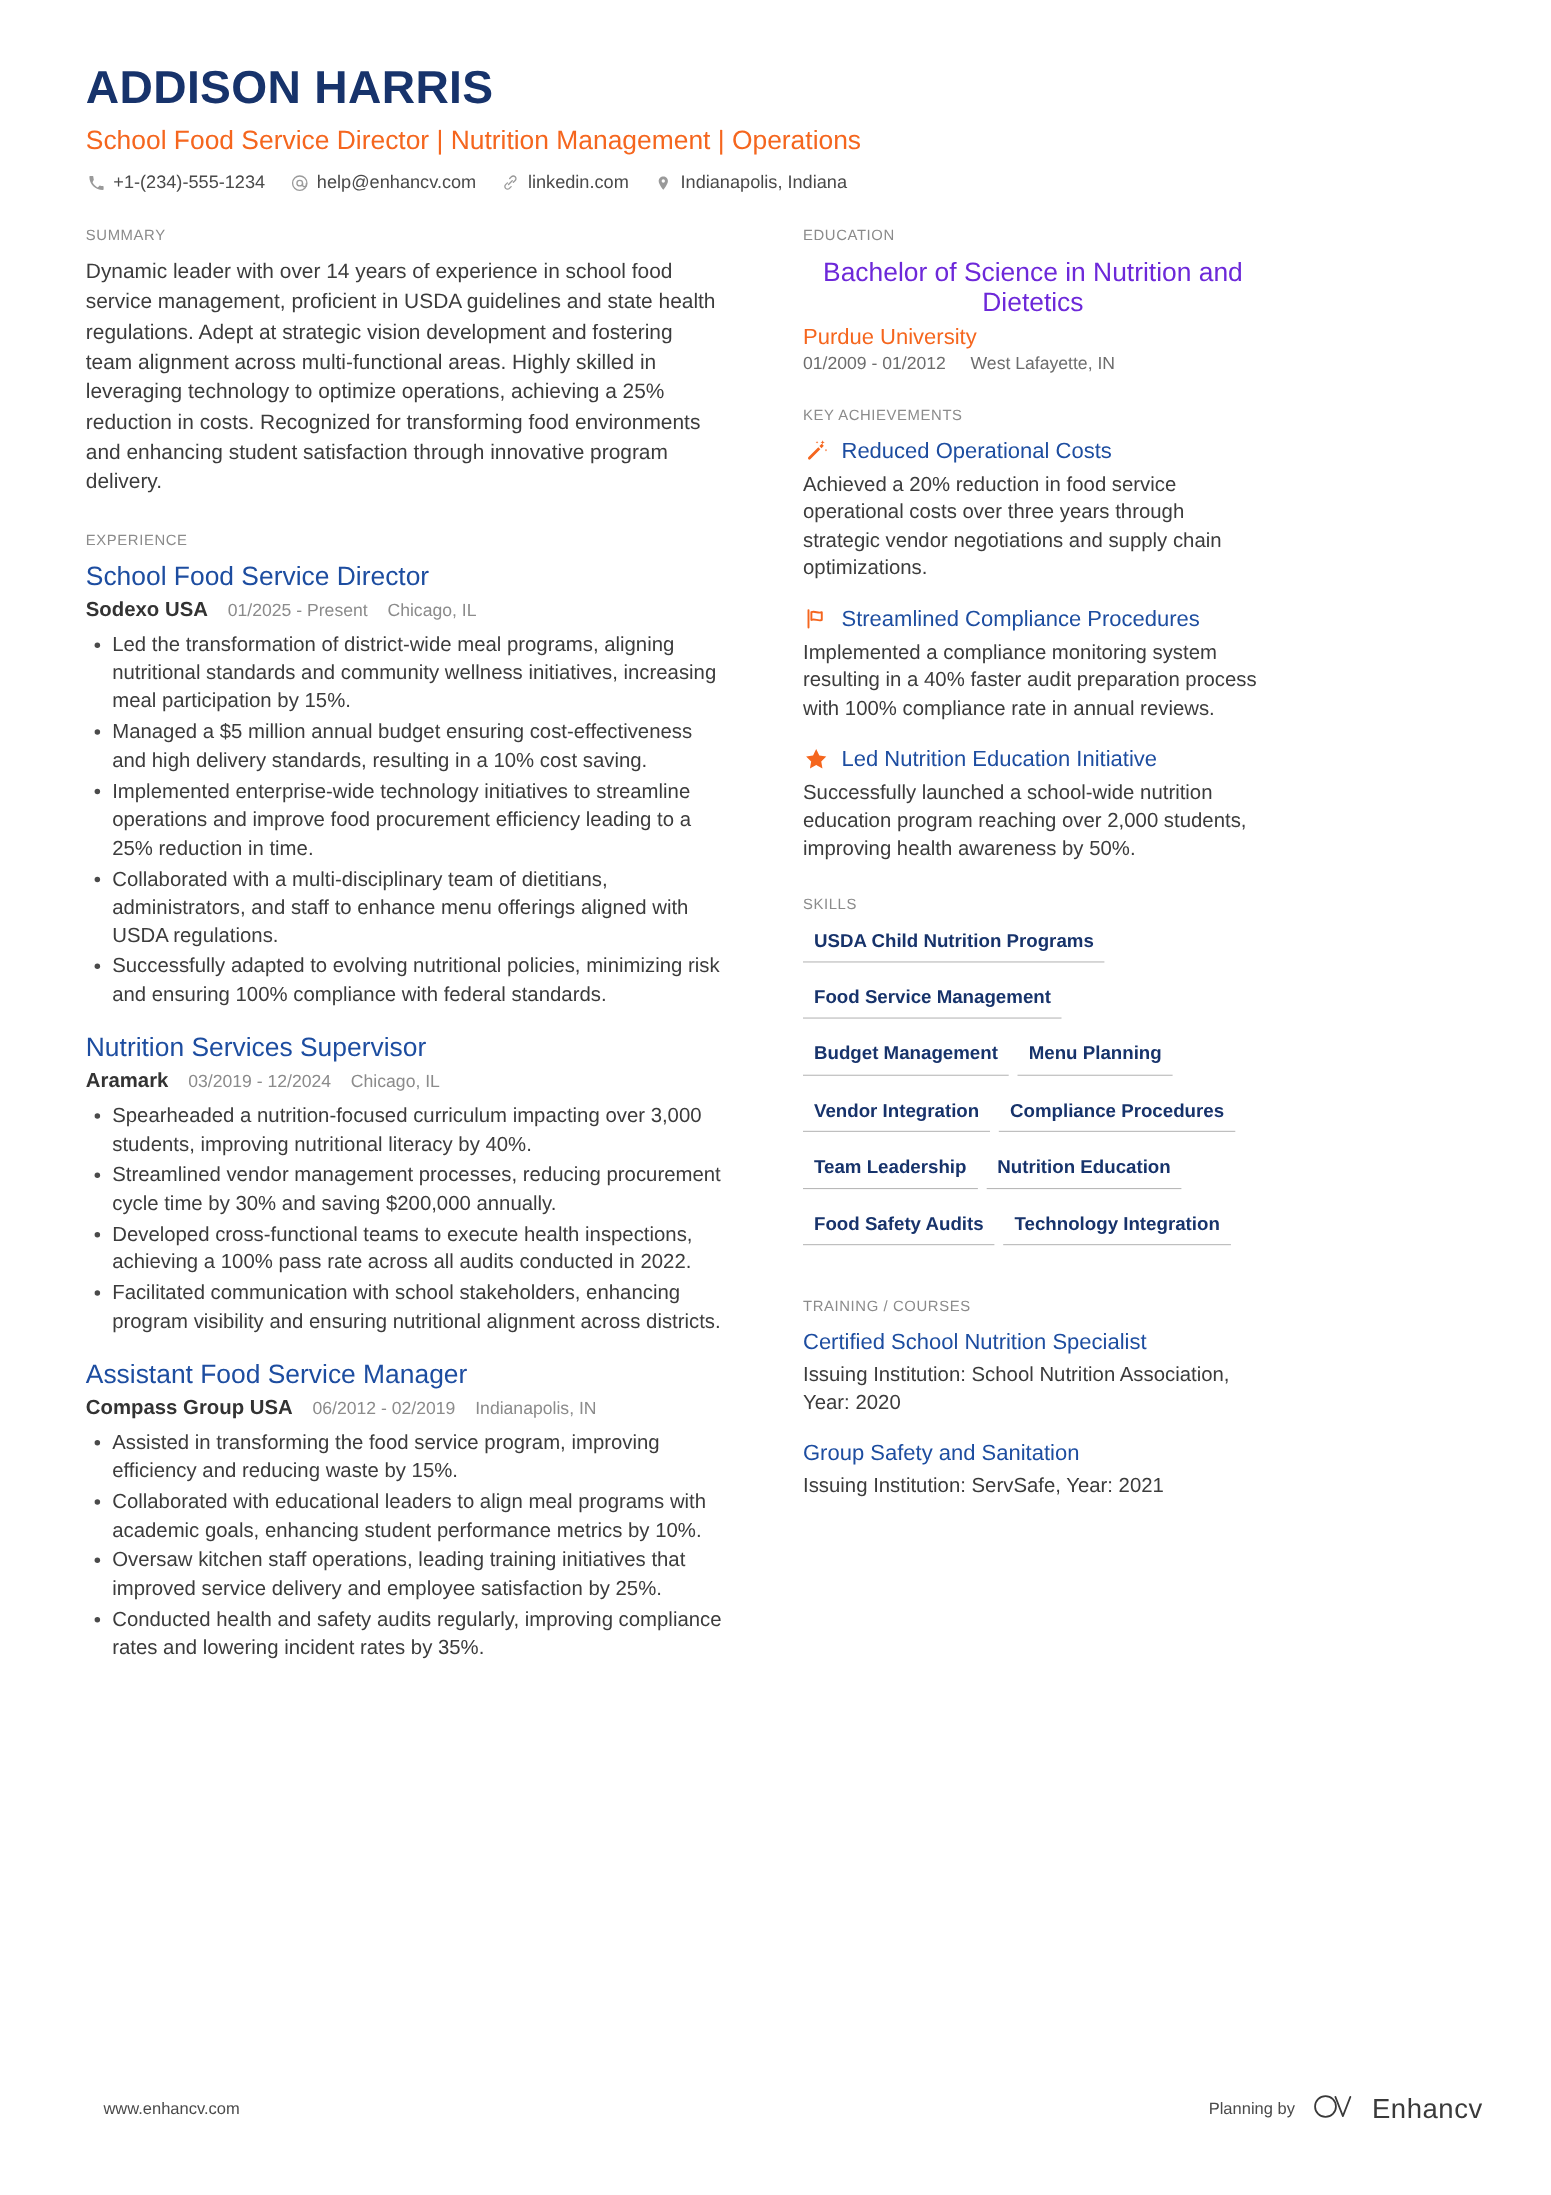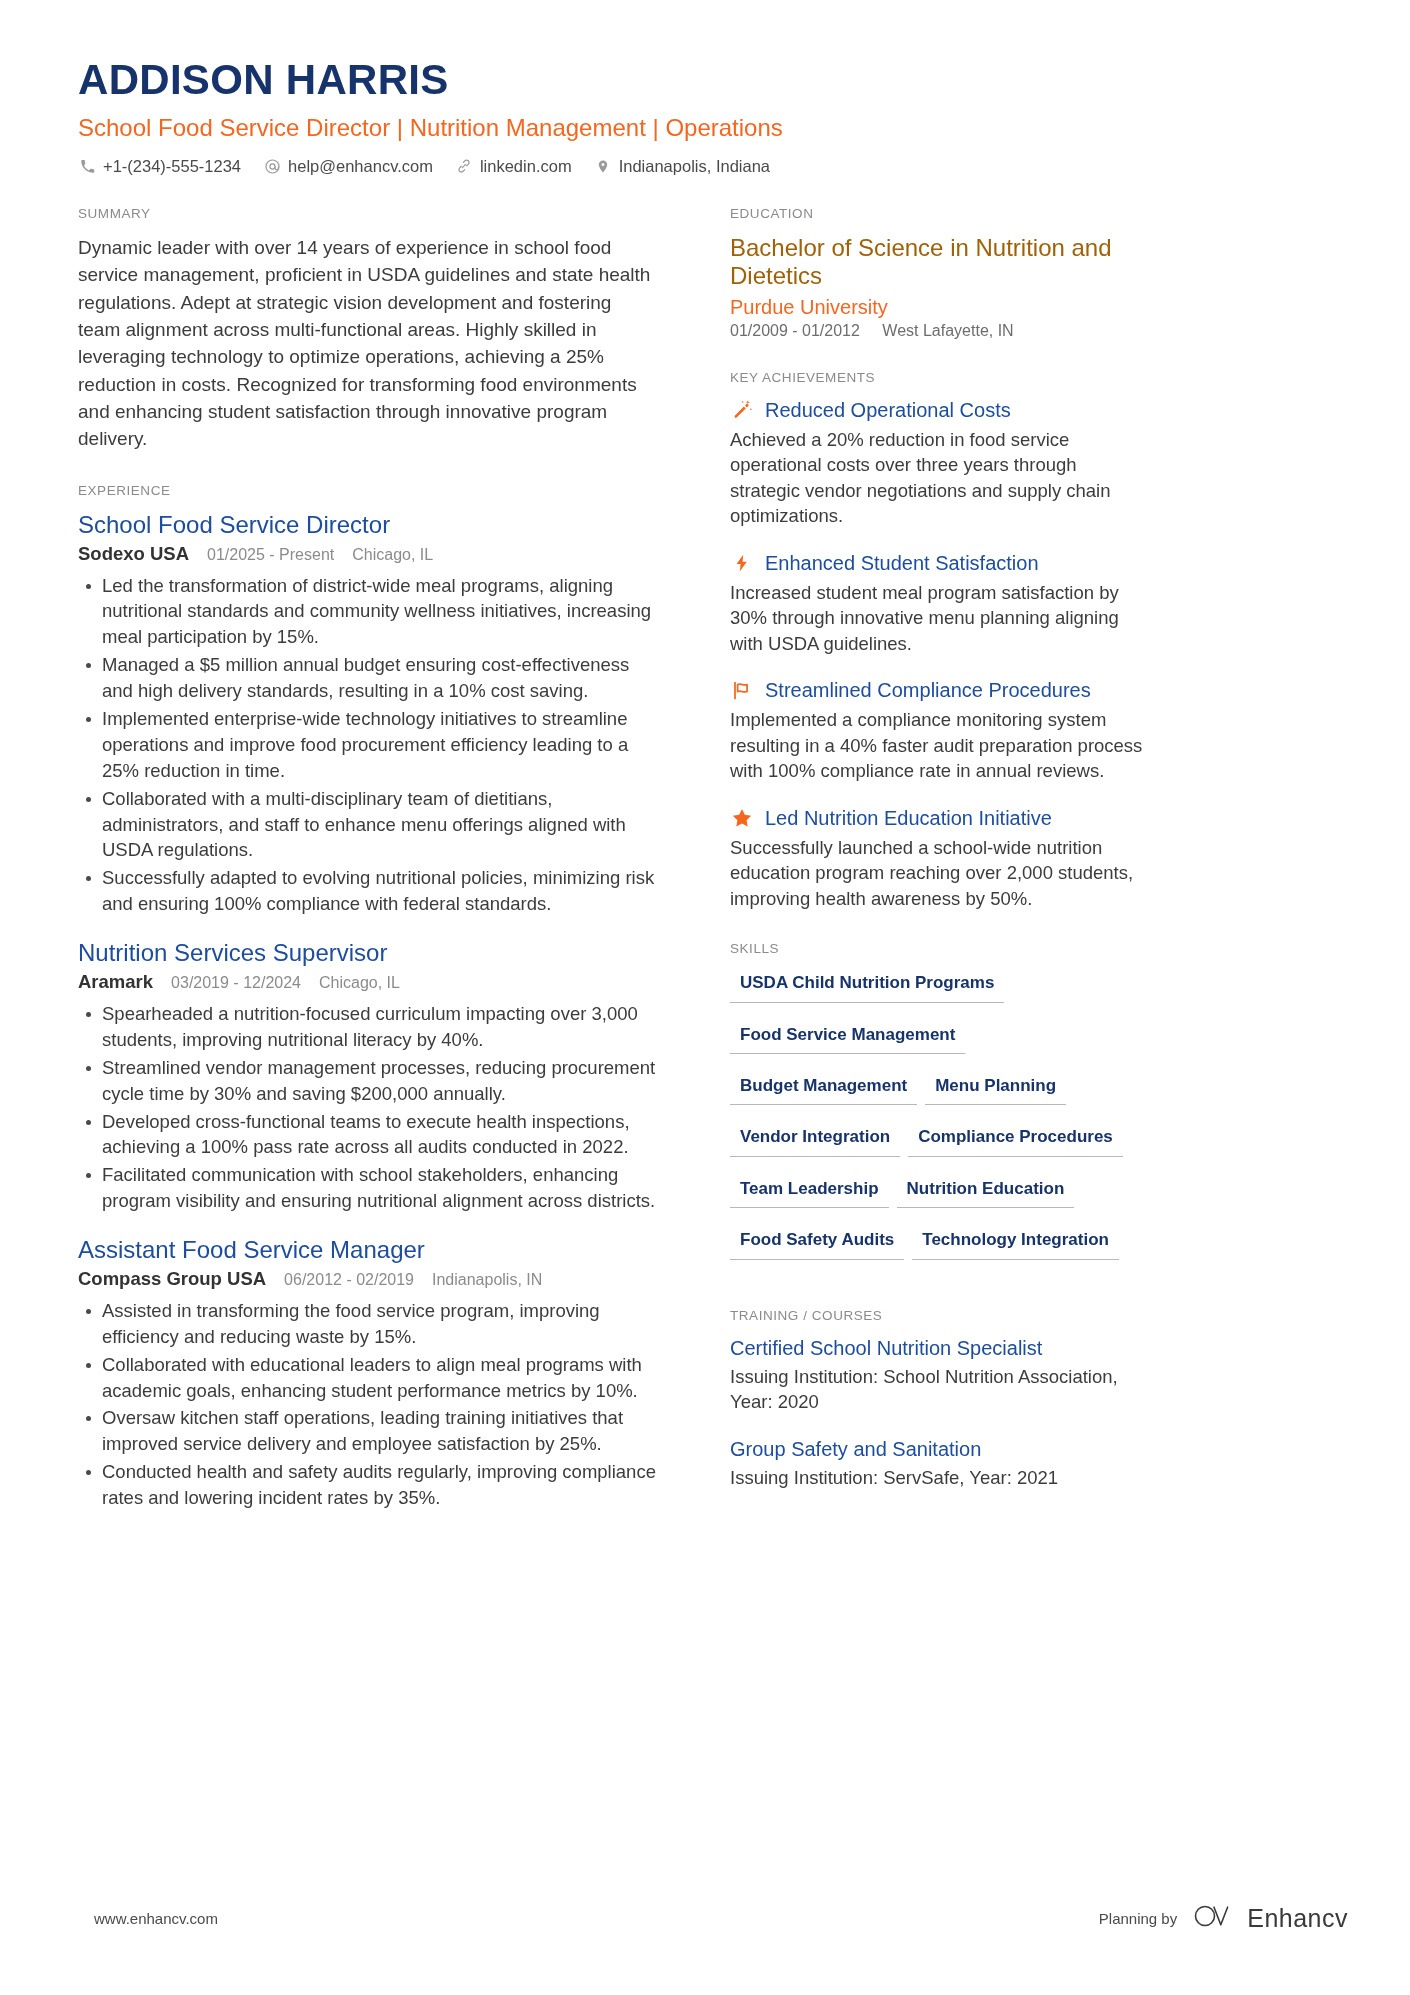--- a/index.html
+++ b/index.html
@@ -142,24 +142,25 @@
     top: 11px;
     width: 5px;
     height: 5px;
     border-radius: 50%;
     background: #4a4a4a;
   }
 
   
   .edu-degree {
     font-size: 24px;
-    color: #a16207;
+    color: #6d28d9;
     font-weight: 500;
     line-height: 1.18;
     margin-bottom: 5px;
+    text-align: center;
   }
   .edu-school {
     font-size: 20px;
     color: #f5661e;
     margin-bottom: 3px;
   }
   .edu-meta {
     font-size: 16px;
     color: #6d6d6d;
   }
@@ -404,31 +405,20 @@
                   <path d="M18.1 1.4l.6 1.6 1.6.6-1.6.6-.6 1.6-.6-1.6-1.6-.6 1.6-.6z"></path>
                   <path d="M12.3 2.1l.4 1 1 .4-1 .4-.4 1-.4-1-1-.4 1-.4z"></path>
                   <path d="M21.6 10.2l.4 1 1 .4-1 .4-.4 1-.4-1-1-.4 1-.4z"></path>
                 </svg>
             </span>
             <span class="achv-title">Reduced Operational Costs</span>
           </div>
           <div class="achv-text">Achieved a 20% reduction in food service operational costs over three years through strategic vendor negotiations and supply chain optimizations.</div>
         </div>
 
-        <div class="achv">
-          <div class="achv-head">
-            <span class="achv-icon">
-              <svg width="18" height="22" viewBox="0 0 24 24" fill="currentColor">
-                  <path d="M13.6 1 4.8 13.4h5.3L9.2 23l9.2-12.8h-5.6z"></path>
-                </svg>
-            </span>
-            <span class="achv-title">Enhanced Student Satisfaction</span>
-          </div>
-          <div class="achv-text">Increased student meal program satisfaction by 30% through innovative menu planning aligning with USDA guidelines.</div>
-        </div>
 
         <div class="achv">
           <div class="achv-head">
             <span class="achv-icon">
               <svg width="22" height="21" viewBox="0 0 24 24" fill="none" stroke="currentColor" stroke-width="2" stroke-linecap="round" stroke-linejoin="round">
                   <path d="M4 3v18"></path>
                   <path d="M7 5.2c3.6-1.8 7.2 1.8 10.8 0v8c-3.6 1.8-7.2-1.8-10.8 0z"></path>
                 </svg>
             </span>
             <span class="achv-title">Streamlined Compliance Procedures</span>

